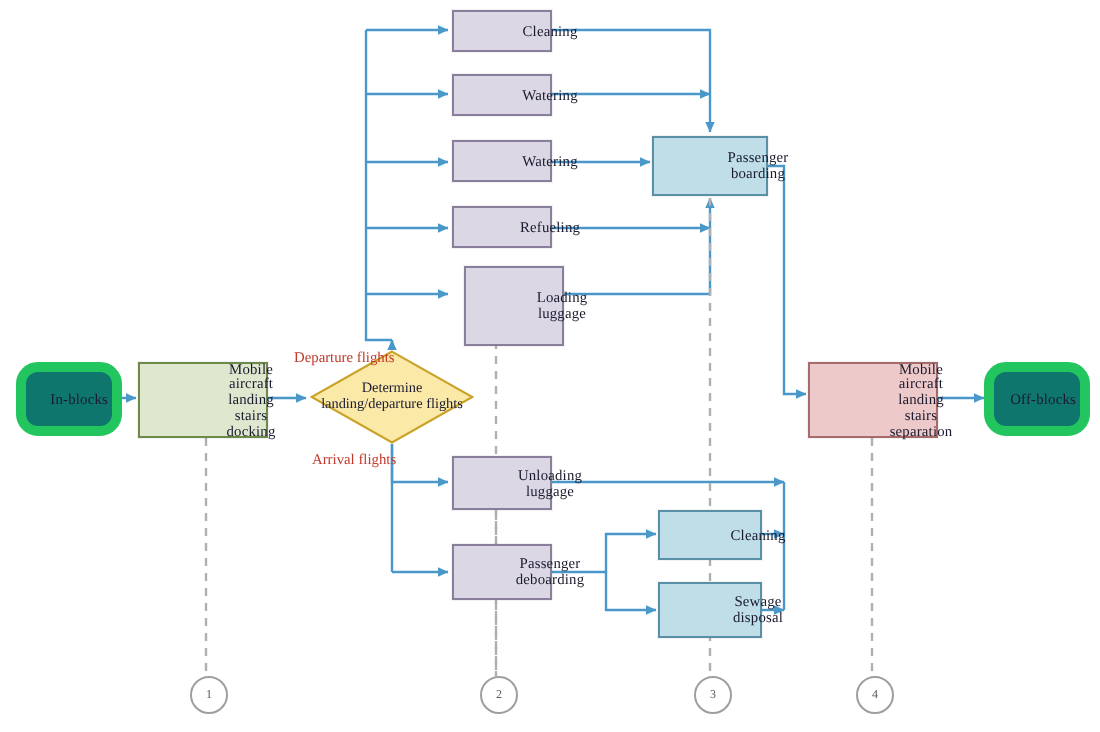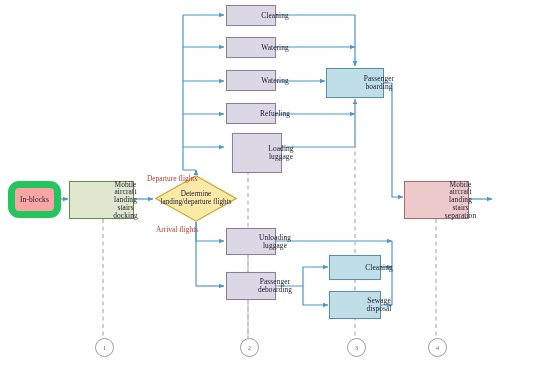--- a/index.html
+++ b/index.html
@@ -12,21 +12,21 @@
         justify-content:center;text-align:center;line-height:1.05;
         font-size:7.4px;color:#1a1a2e;letter-spacing:.1px;}
   .node span{display:block;padding:0 2px;}
 
   .rect{border:1px solid #8a7f9a;background:#dcd7e4;
         box-shadow:0 0 0 0.5px rgba(0,0,0,.05);padding-left:48px;}
   .rect.blue{border:1px solid #5a8fa8;background:#bfdee8;}
   .rect.green{border:1px solid #6c8b4a;background:#dfe7cf;}
   .rect.pink{border:1px solid #a86b6b;background:#eec9c9;}
 
-  .oval{border:7px solid #22c55e;background:#fca5a5;border-radius:11px;}
+  .oval{border:5px solid #22c55e;background:#0f766e;border-radius:11px;justify-content:flex-end;}
 
   .diamond{position:absolute;}
   .diamond .dshape{position:absolute;left:0;top:0;width:100%;height:100%;}
   .diamond .dtext{position:absolute;left:0;top:0;width:100%;height:100%;
         display:flex;align-items:center;justify-content:center;text-align:center;
         font-size:7.2px;color:#1a1a2e;line-height:1.08;}
 
   .edgelabel{position:absolute;font-size:7.4px;color:#c0392b;white-space:nowrap;
         font-family:"Liberation Serif","DejaVu Serif",serif;}
 
@@ -98,20 +98,23 @@
       <path d="M 248 256 L 248 338"></path>
       <path d="M 355 99 L 355 338"></path>
       <path d="M 436 219 L 436 338"></path>
     </g>
   </svg>
 
   <div class="node oval" style="left:8px;top:181px;width:53px;height:37px;">
     <span>In-blocks</span>
   </div>
 
+  <div class="node oval" style="left:492px;top:181px;width:53px;height:37px;">
+    <span>Off-blocks</span>
+  </div>
 
   <div class="node rect green" style="left:69px;top:181px;width:65px;height:38px;">
     <span>
       <span>Mobile aircraft</span>
       <span>landing stairs</span>
       <span>docking</span>
     </span>
   </div>
 
   <div class="diamond" style="left:155px;top:175px;width:82px;height:47px;">

